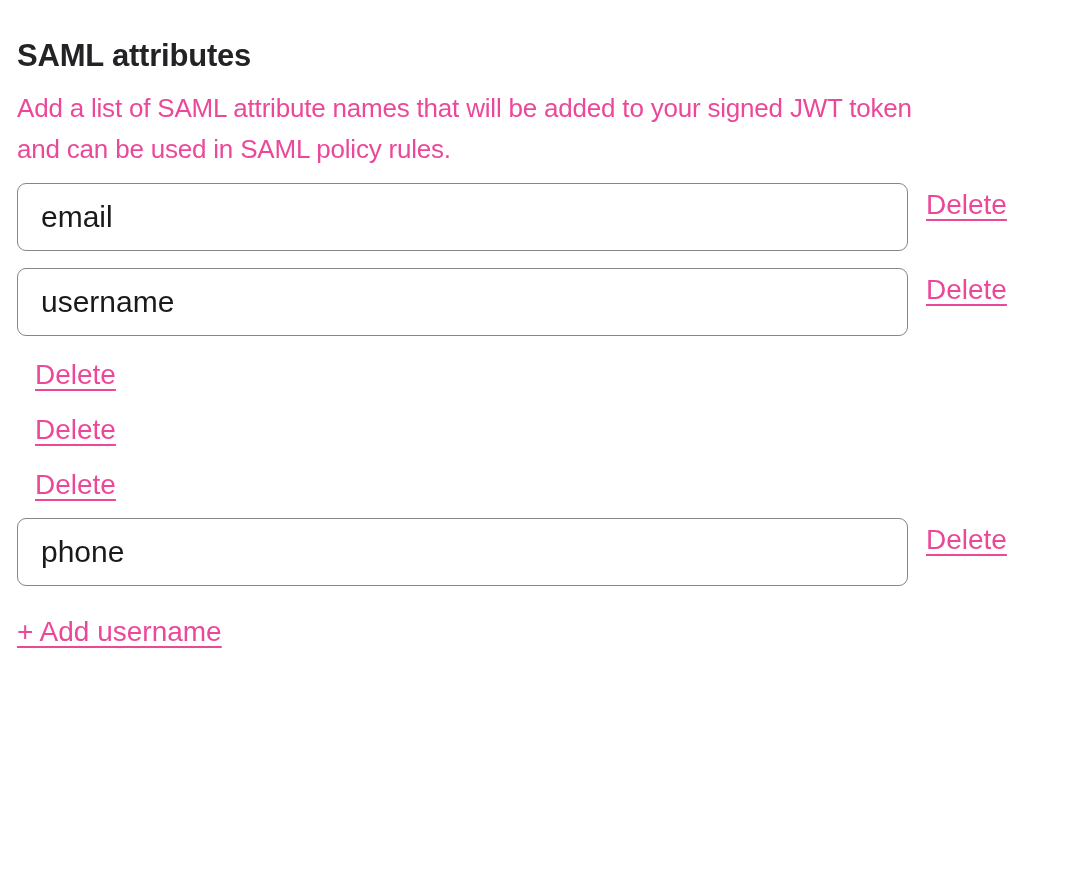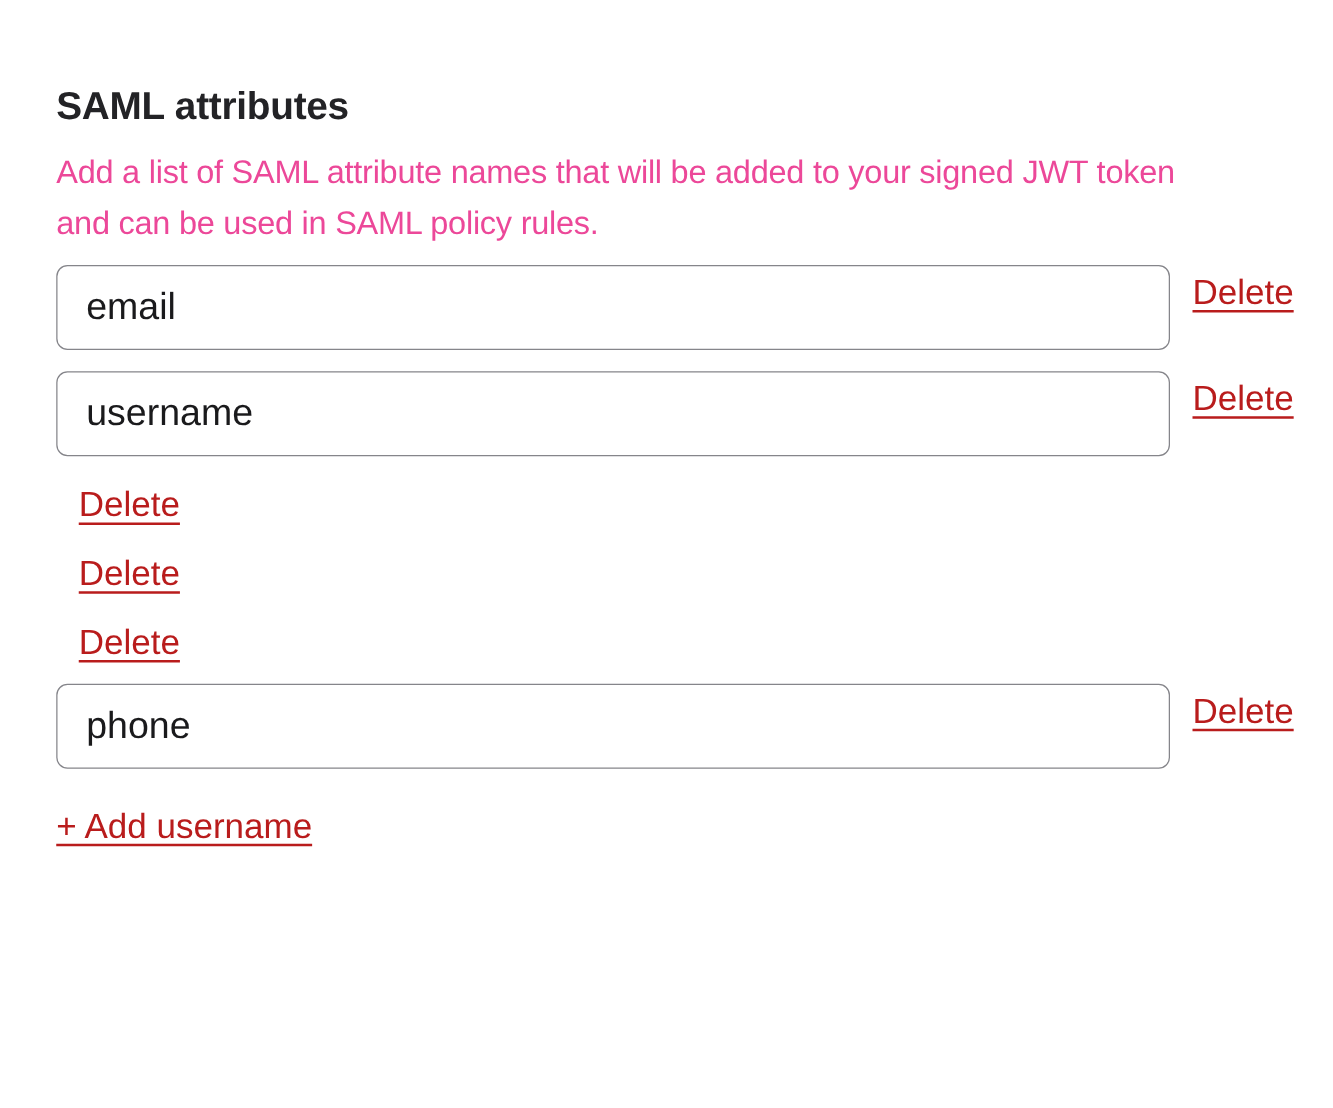--- a/index.html
+++ b/index.html
@@ -4,22 +4,21 @@
 <style>
   * { margin: 0; padding: 0; box-sizing: border-box; }
   html, body {
     width: 1066px;
     height: 886px;
     background: #ffffff;
     overflow: hidden;
     font-family: "Liberation Sans", sans-serif;
   }
   .page {
-    padding: 36px 29px 0 45px;
-    margin-top: 29px;
+    padding: 36px 29px 0 17px;
   }
   .section-title {
     font-size: 31px;
     font-weight: 700;
     line-height: 40px;
     color: #232326;
     letter-spacing: -0.2px;
   }
   .section-desc {
     margin-top: 12px;
@@ -47,21 +46,21 @@
     border-radius: 9px;
     background: #ffffff;
     padding: 0 20px 0 23px;
     font-family: "Liberation Sans", sans-serif;
     font-size: 30px;
     color: #1a1a1c;
     outline: none;
     display: block;
   }
   a.link {
-    color: #b91c1c;
+    color: #ec4899;
     text-decoration: underline;
     text-underline-offset: 5px;
     text-decoration-thickness: 2px;
     cursor: pointer;
   }
   .delete-link {
     margin-left: 18px;
     margin-top: 6px;
     font-size: 28px;
     line-height: 32px;

